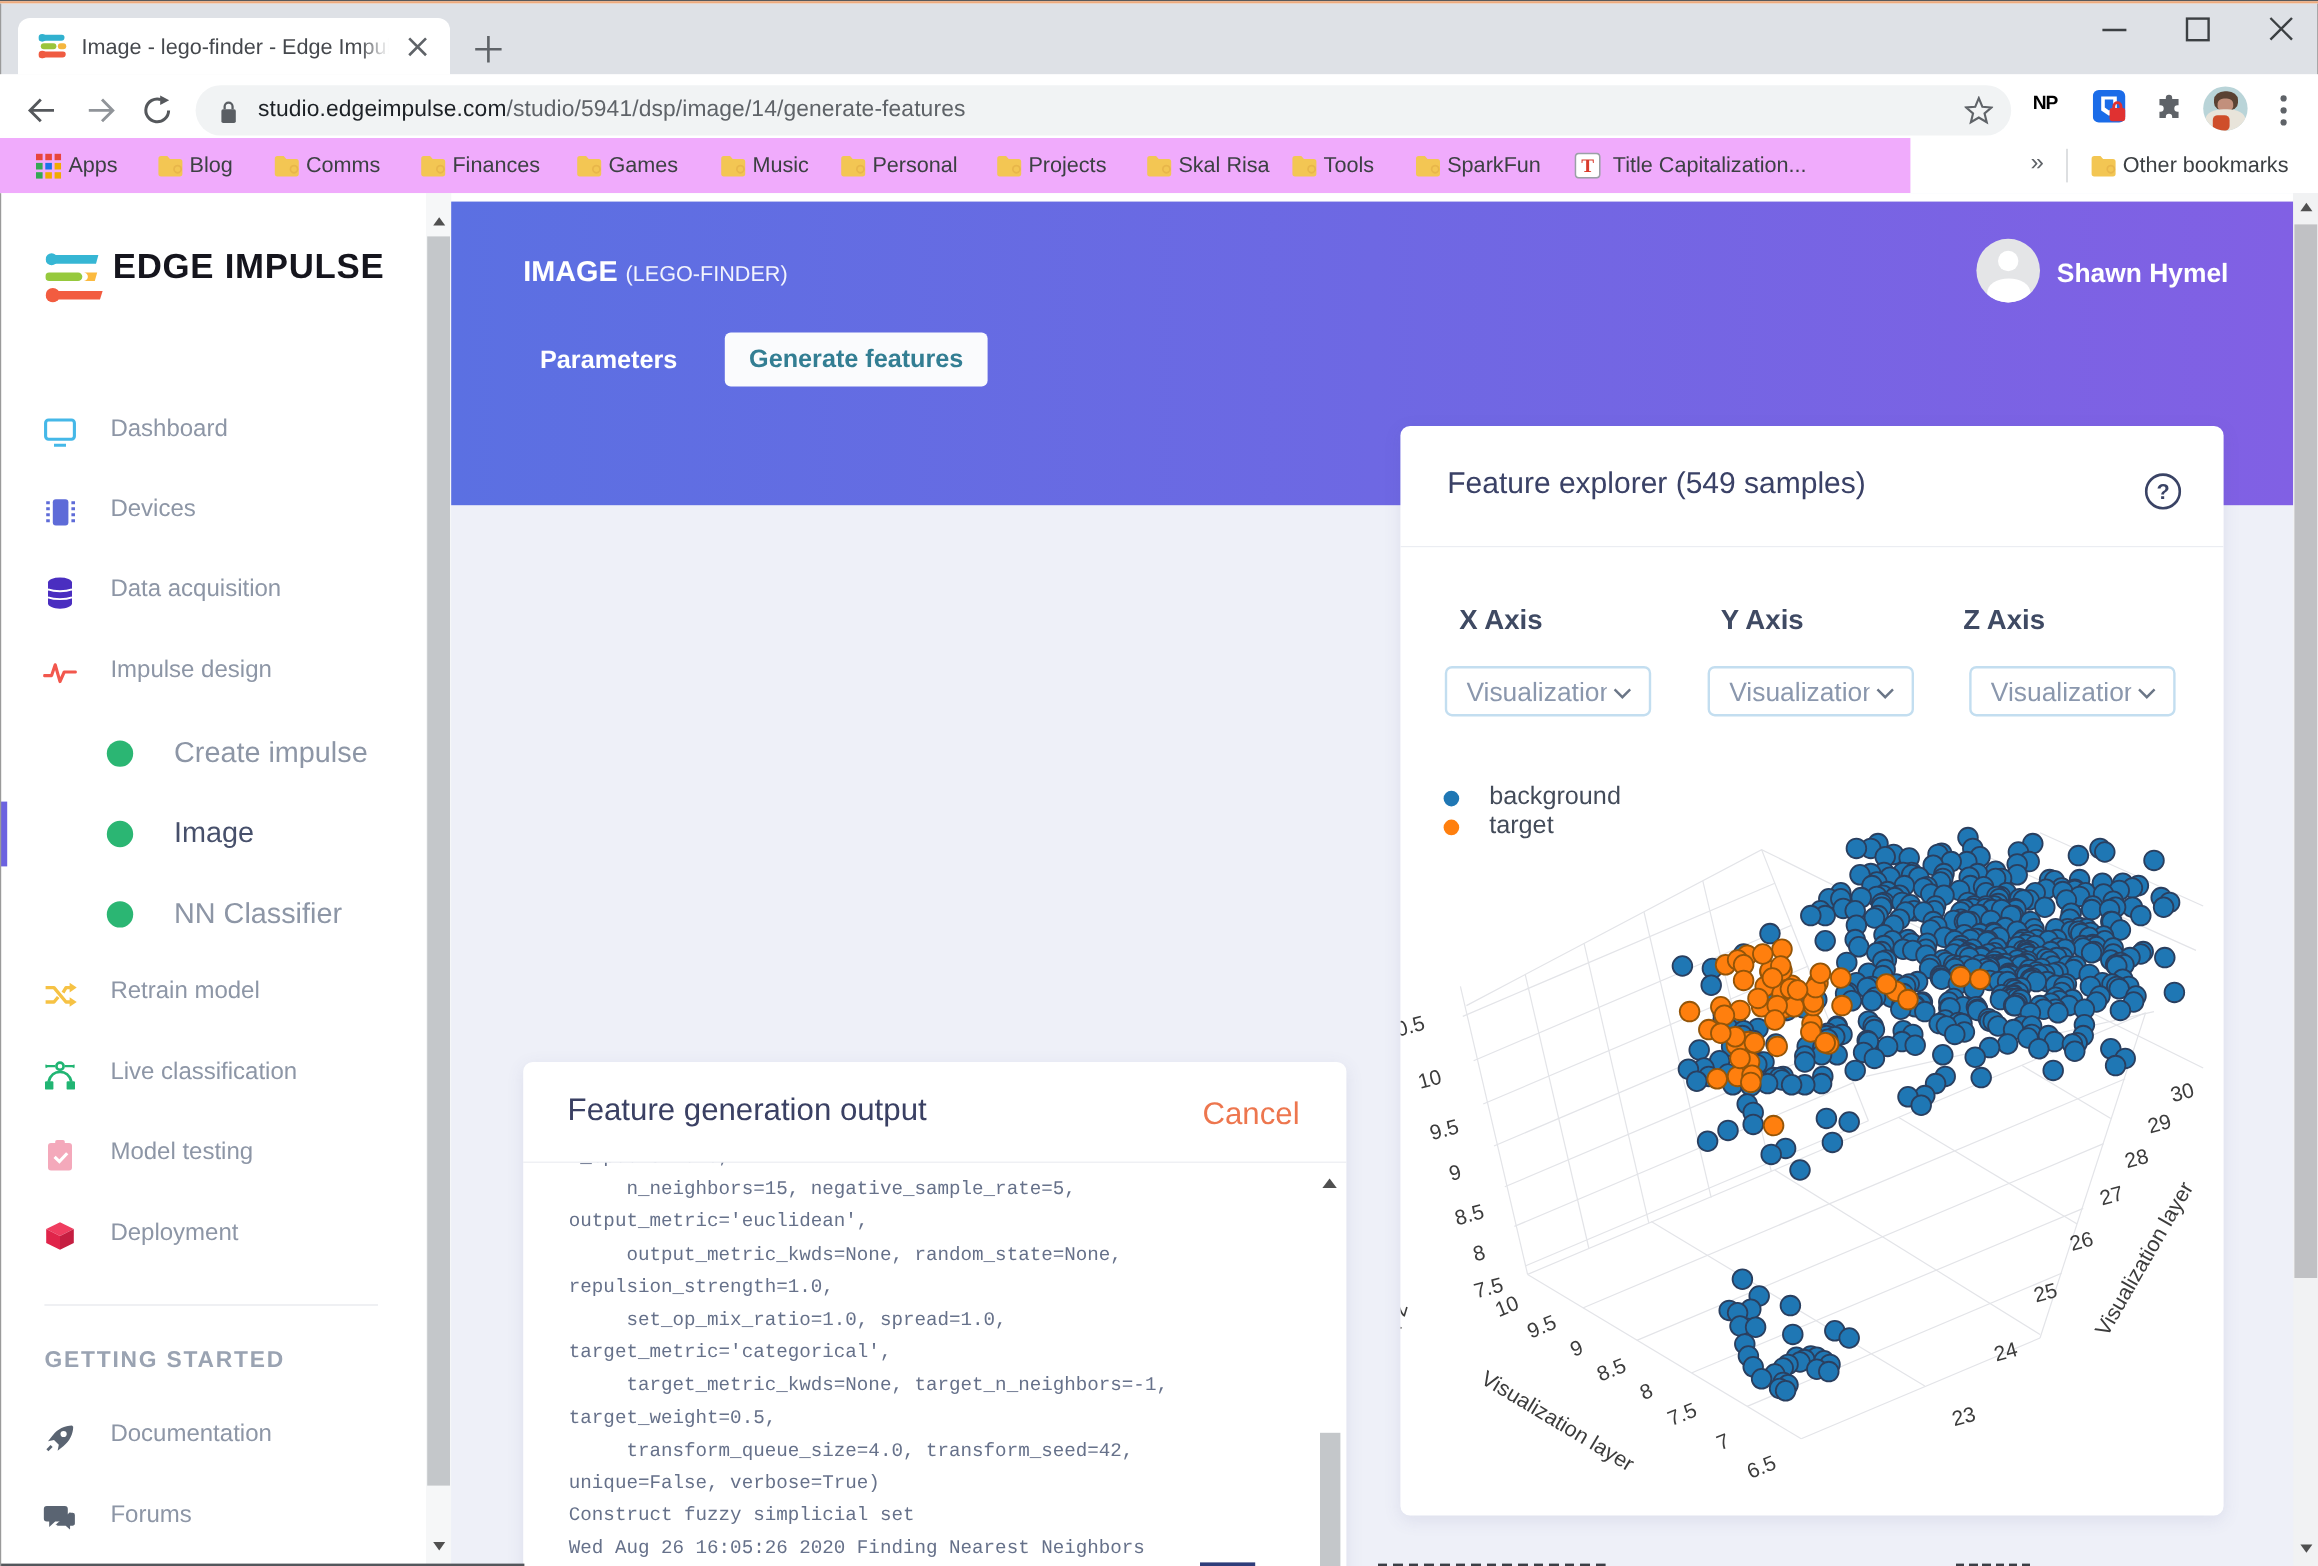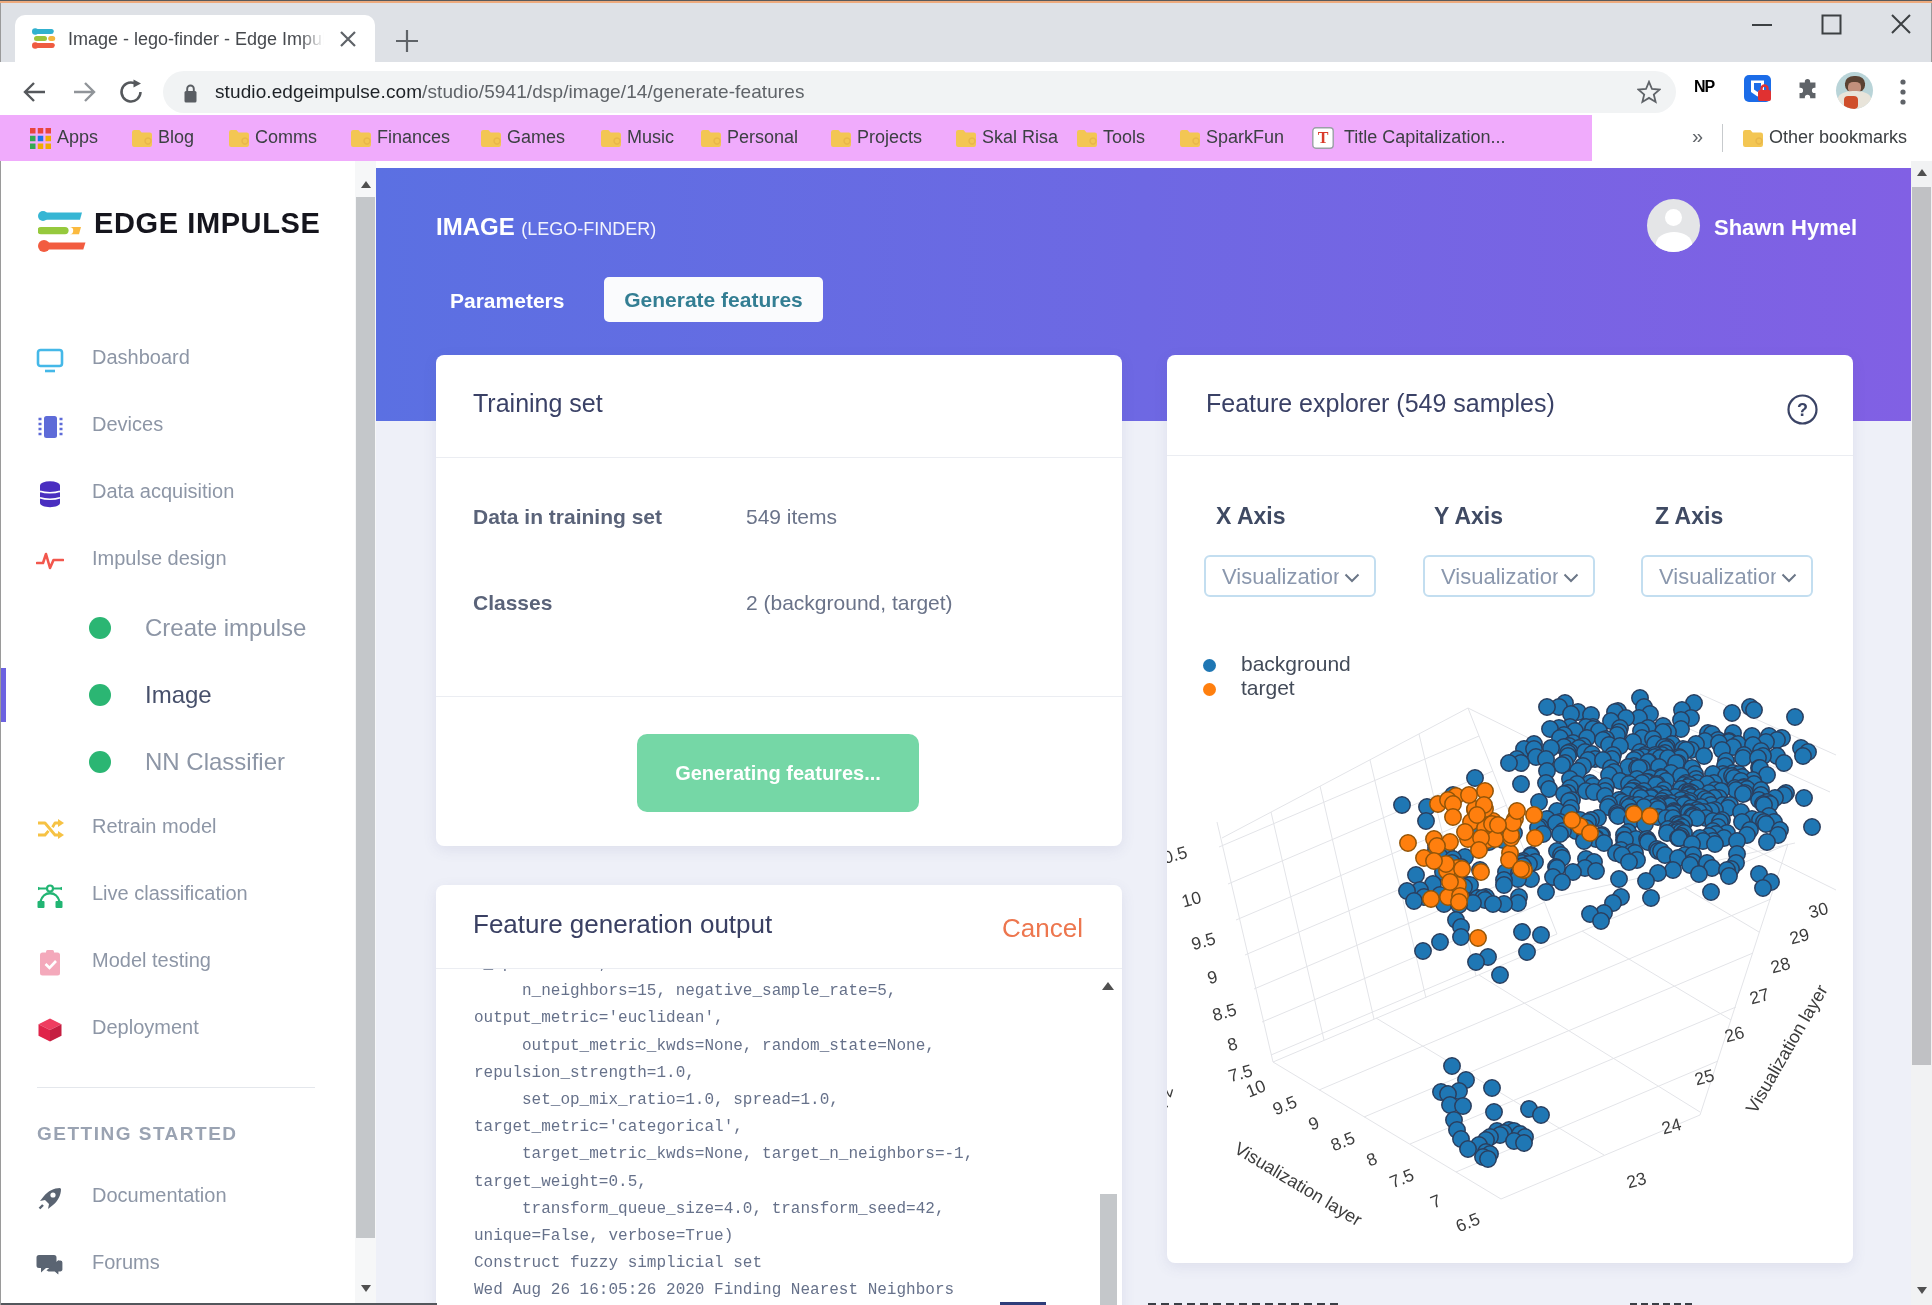--- a/index.html
+++ b/index.html
@@ -358,30 +358,20 @@
       <div id="hero"></div>
       <div id="pgtitle">IMAGE <span>(LEGO-FINDER)</span></div>
       <div id="hdravatar">
         <div style="position:absolute;left:18px;top:10px;width:17px;height:17px;border-radius:50%;background:#fff"></div>
         <div style="position:absolute;left:8.5px;top:33px;width:36px;height:24px;border-radius:50% 50% 0 0;background:#fff"></div>
       </div>
       <div id="hdrname">Shawn Hymel</div>
       <div id="tabparams">Parameters</div>
       <div id="tabgen">Generate features</div>
 
-      <div class="card" id="card-training">
-        <div class="cardtitle" style="top:34px">Training set</div>
-        <div class="carddiv" style="top:102px"></div>
-        <div class="rowlabel" style="top:150px">Data in training set</div>
-        <div class="rowval" style="top:150px">549 items</div>
-        <div class="rowlabel" style="top:236px">Classes</div>
-        <div class="rowval" style="top:236px">2 (background, target)</div>
-        <div class="carddiv" style="top:341px"></div>
-        <div id="genbtn">Generating features...</div>
-      </div>
 
       <div class="card" id="card-output">
         <div class="cardtitle" style="top:24px;font-size:26px;color:#3a4063">Feature generation output</div>
         <div id="cancel">Cancel</div>
         <div class="carddiv" style="top:83px"></div>
         <div id="console">
             <pre>n_epochs=None,
      n_neighbors=15, negative_sample_rate=5,
 output_metric='euclidean',
      output_metric_kwds=None, random_state=None,
@@ -401,21 +391,21 @@
 
       <div class="card" id="card-explorer">
         <div class="cardtitle" style="top:34px;left:39px">Feature explorer (549 samples)</div>
         <svg style="position:absolute;left:620px;top:39px" width="31" height="31" viewBox="0 0 31 31">
             <circle cx="15.5" cy="15.5" r="14" fill="none" stroke="#3a4365" stroke-width="2.2"></circle>
             <text x="15.5" y="21.5" text-anchor="middle" font-size="18" font-weight="bold" fill="#3a4365">?</text>
           </svg>
         <div class="carddiv" style="top:100px"></div>
         <div class="axlabel" style="left:49px;top:148px">X Axis</div>
         <div class="axlabel" style="left:267px;top:148px">Y Axis</div>
-        <div class="axlabel" style="left:488px;top:148px">Z Axis</div>
+        <div class="axlabel" style="left:469px;top:148px">Z Axis</div>
         <div class="dropdown" style="left:37px">
             <div class="ddtext">Visualization layer</div>
             <svg style="position:absolute;right:14px;top:16px" width="16" height="11" viewBox="0 0 16 11">
               <path d="M1.5 1.5 l6.5 6.5 6.5-6.5" fill="none" stroke="#6b7687" stroke-width="2"></path>
             </svg>
           </div>
         <div class="dropdown" style="left:256px">
             <div class="ddtext">Visualization layer</div>
             <svg style="position:absolute;right:14px;top:16px" width="16" height="11" viewBox="0 0 16 11">
               <path d="M1.5 1.5 l6.5 6.5 6.5-6.5" fill="none" stroke="#6b7687" stroke-width="2"></path>

